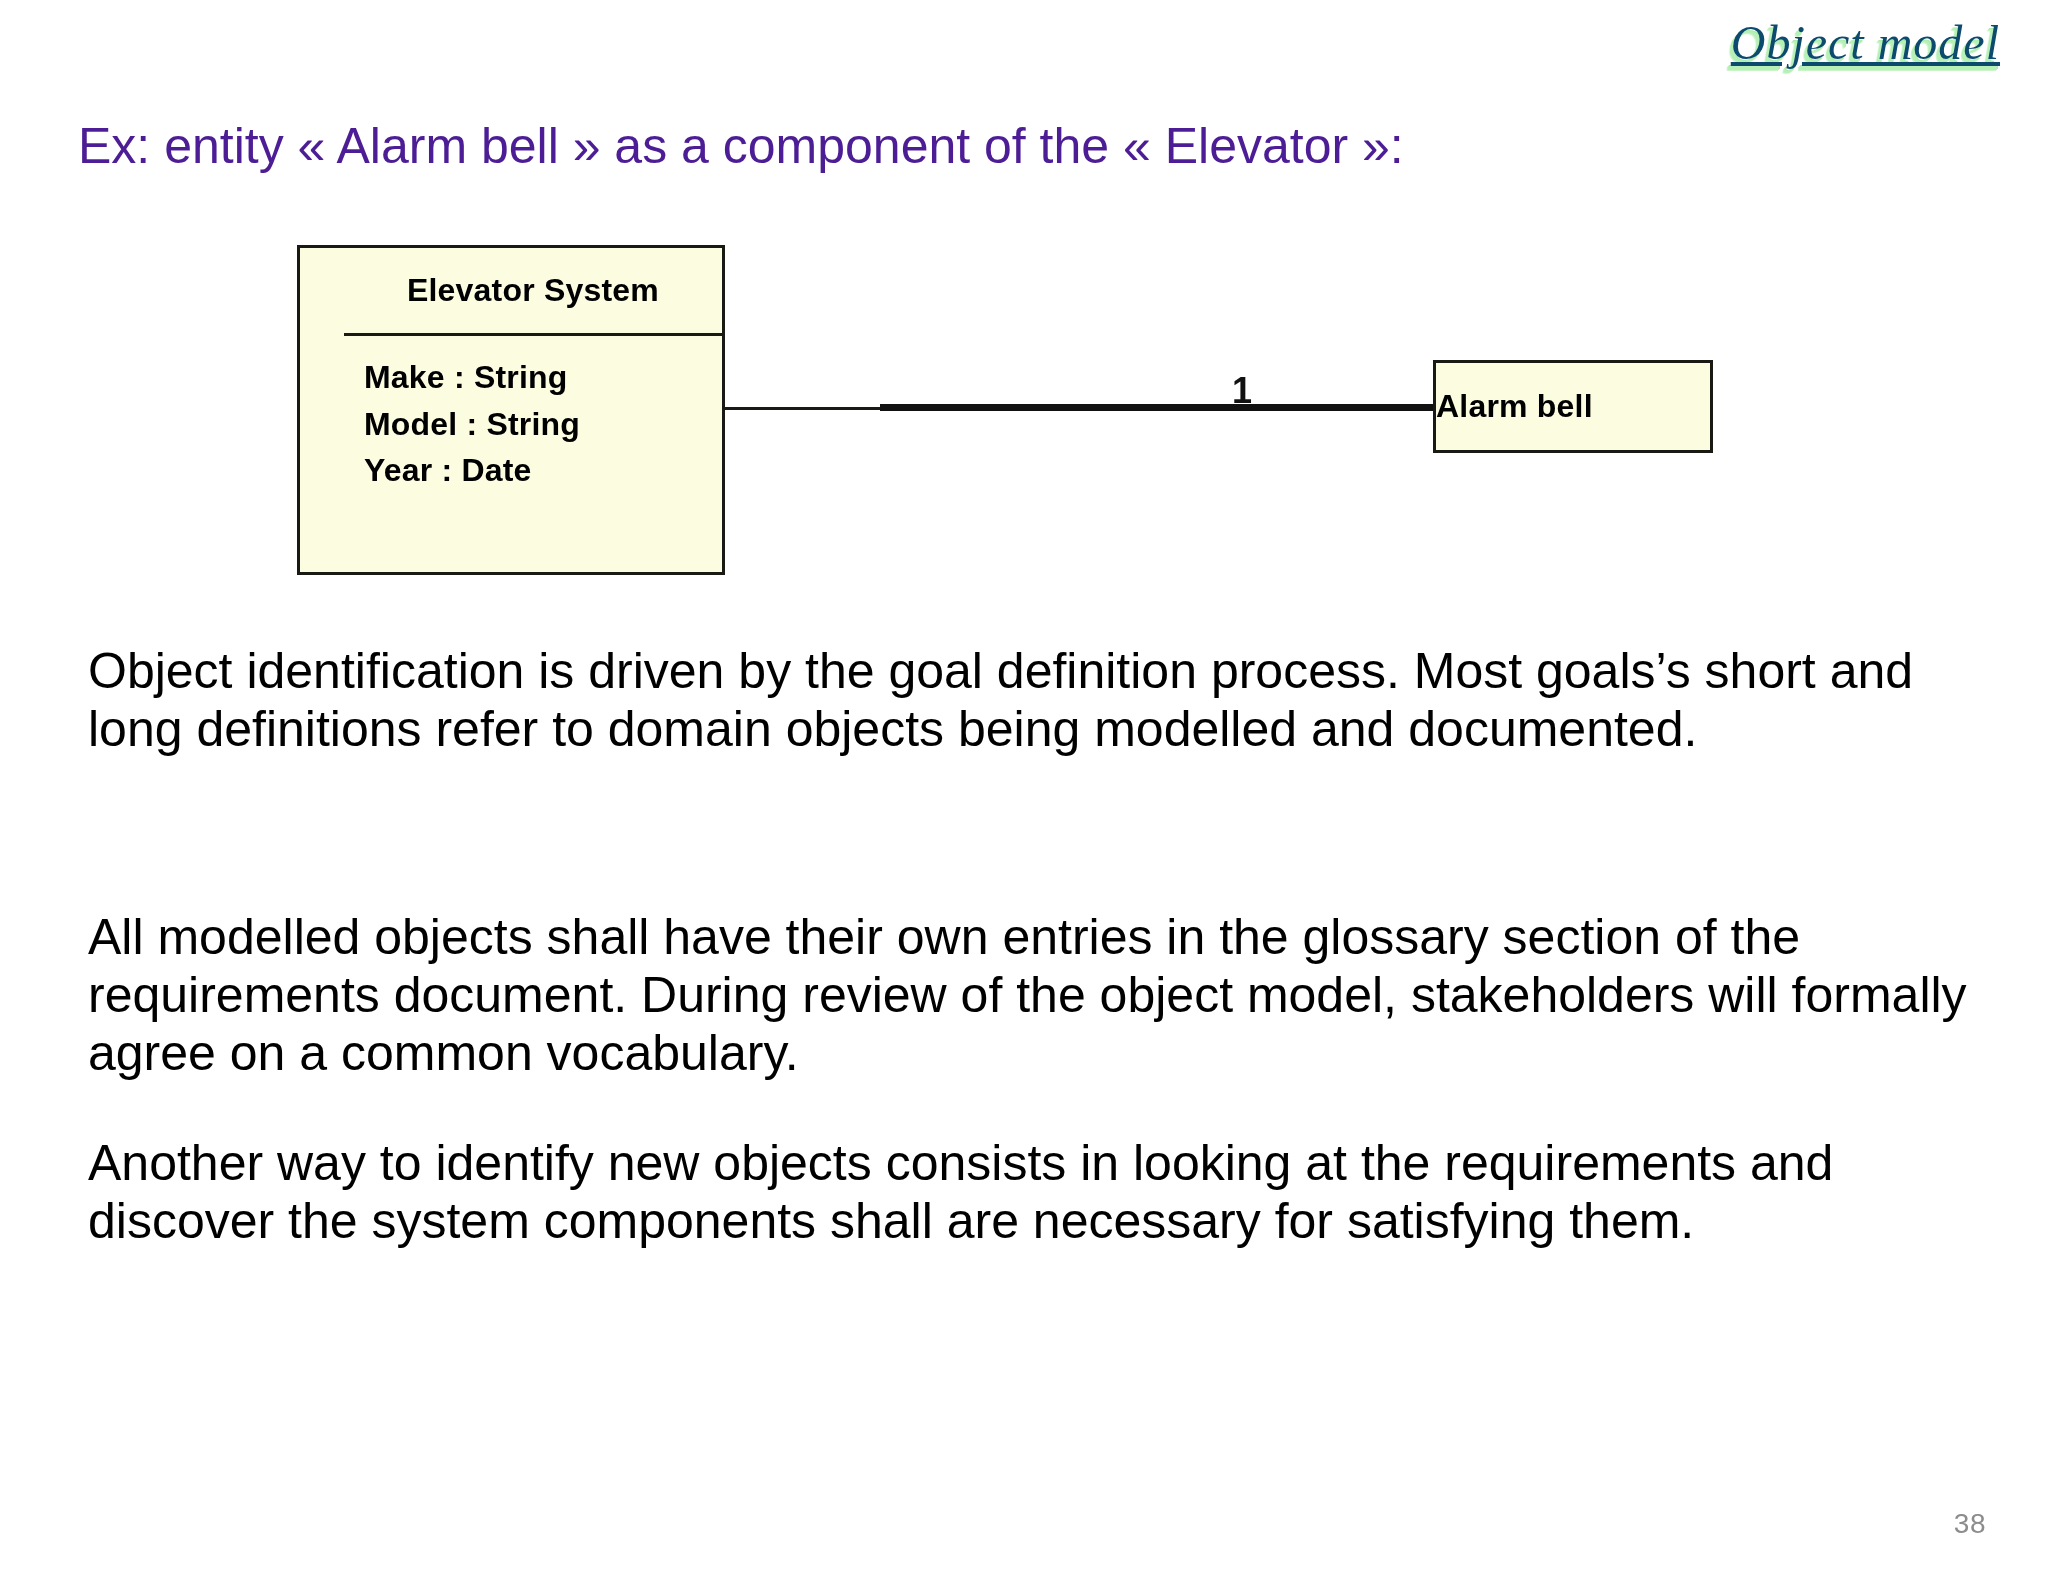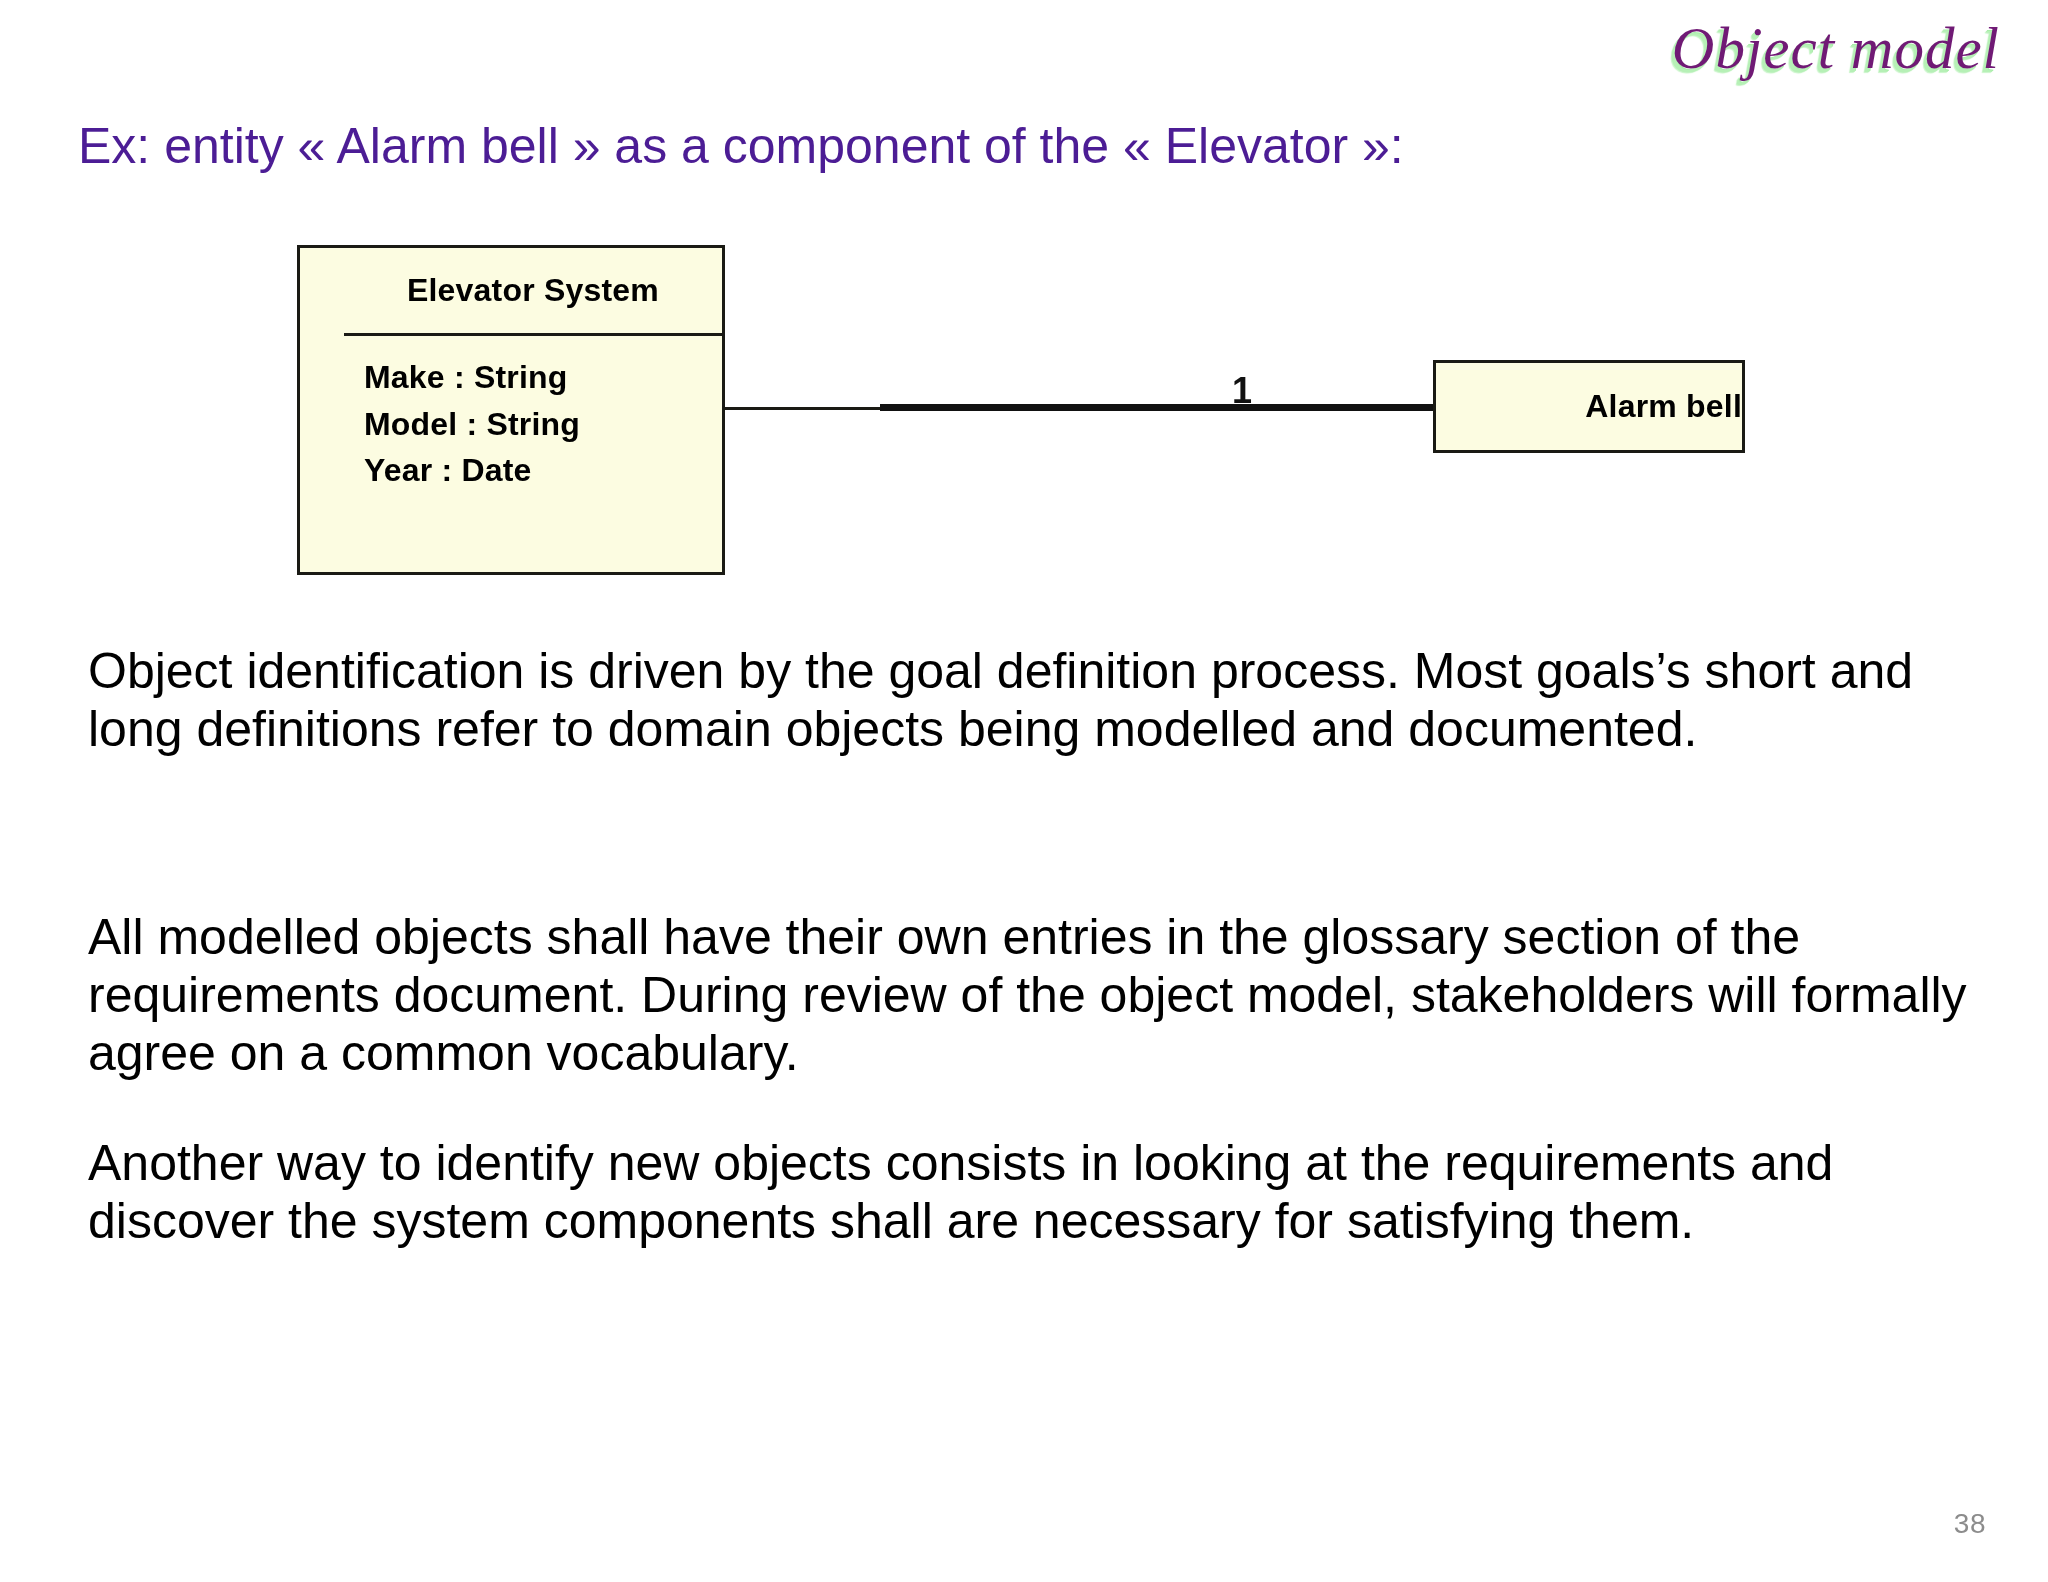--- a/index.html
+++ b/index.html
@@ -17,29 +17,30 @@
   }
 
   
   #slide-title {
     position: absolute;
     right: 48px;
     top: 18px;
     font-family: "Liberation Serif", serif;
     font-style: italic;
     font-weight: normal;
-    font-size: 59px;
+    font-size: 48px;
     line-height: 1.05;
     letter-spacing: 1px;
-    color: #701a75;
+    color: #0c4a6e;
     white-space: nowrap;
     text-shadow:
       -3px 4px 0 #b6f0b6,
       -4px 5px 1px #c9f5c9,
       -2px 3px 0 #a8eda8;
+    text-decoration: underline;
   }
 
   
   #intro-line {
     position: absolute;
     left: 78px;
     top: 118px;
     font-size: 50px;
     line-height: 1.12;
     white-space: nowrap;
@@ -88,25 +89,25 @@
     font-size: 32px;
     font-weight: bold;
     line-height: 1.46;
     letter-spacing: 0.2px;
     white-space: nowrap;
   }
 
   #alarmbell-class {
     left: 1433px;
     top: 360px;
-    width: 312px;
+    width: 280px;
     height: 93px;
     display: flex;
     align-items: center;
-    justify-content: flex-end;
+    justify-content: flex-start;
   }
   #alarmbell-class .class-name {
     font-size: 32px;
     font-weight: bold;
     letter-spacing: 0.2px;
   }
 
   
   #assoc-line-thin {
     position: absolute;

